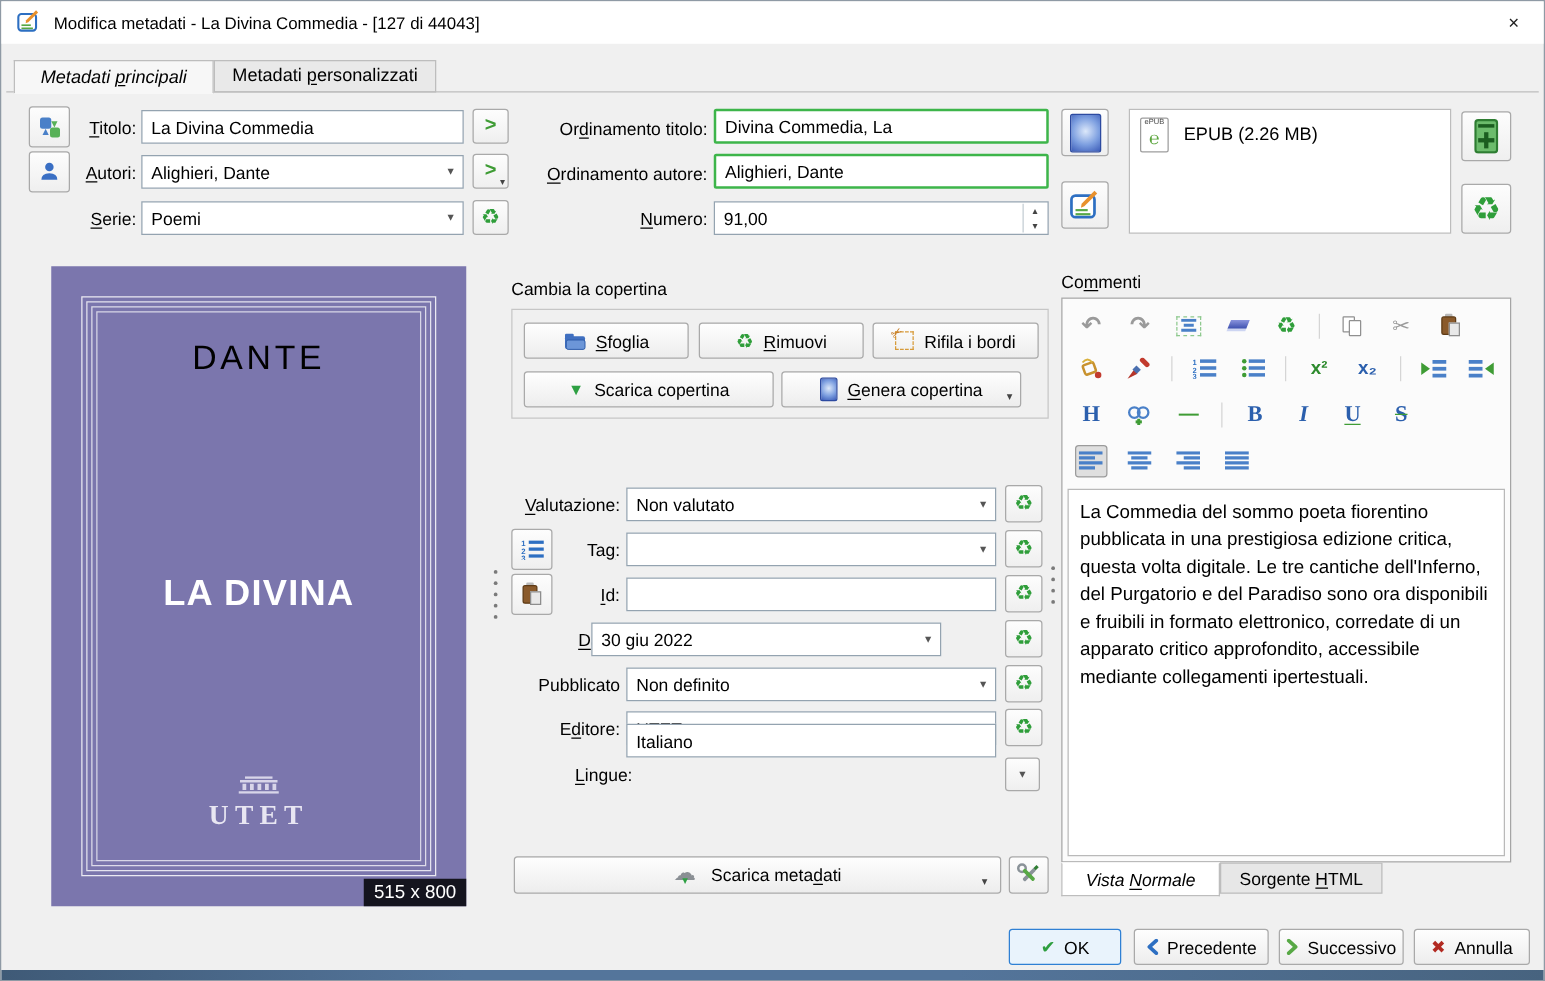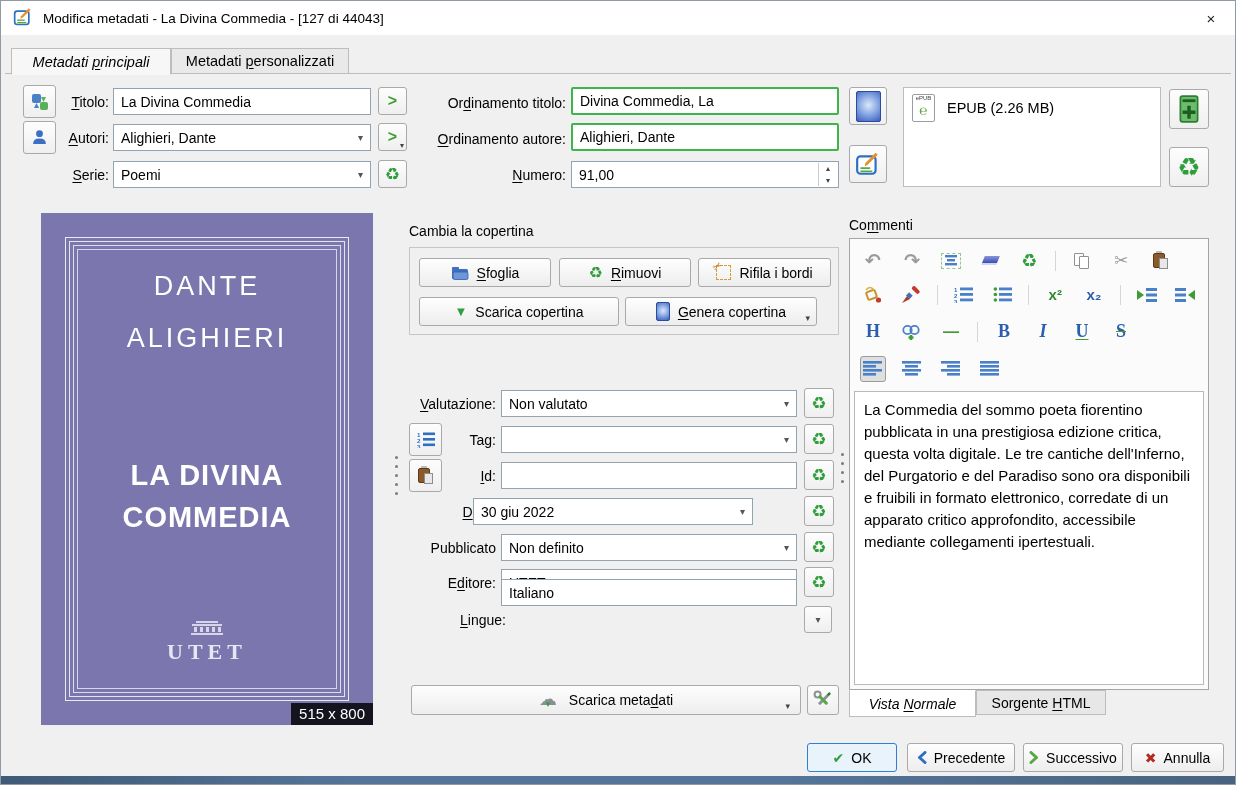--- a/index.html
+++ b/index.html
@@ -45,21 +45,21 @@
   
   .splitter { position:absolute; display:flex; flex-direction:column; gap:6px; align-items:center; cursor:col-resize; }
   .splitter i { width:3px; height:3px; border-radius:50%; background:#7a7a7a; }
 
   
   .cover { position:absolute; left:40px; top:212px; width:332px; height:512px; background:#7b76ad; cursor:pointer; }
   .cv-frame { position:absolute; inset:24px; border:1px solid rgba(255,255,255,.85); }
   .cv-frame .f2 { position:absolute; inset:3px; border:1px solid rgba(255,255,255,.8); }
   .cv-frame .f3 { position:absolute; inset:3px; border:1px solid rgba(255,255,255,.75); }
   .cv-frame .f4 { position:absolute; inset:3px; border:1px solid rgba(255,255,255,.7); }
-  .cv-author { position:absolute; width:100%; text-align:center; color:#ffffff;
+  .cv-author { position:absolute; width:100%; text-align:center; color:#000000;
                font-size:27px; letter-spacing:3px; }
   .cv-title { position:absolute; width:100%; text-align:center; color:#ffffff; font-weight:bold;
               font-size:29px; letter-spacing:1px; }
   .cv-pub { position:absolute; width:100%; top:408px; text-align:center; color:#e8e6f2; }
   .cv-pub .pubname { font-family:"Liberation Serif","DejaVu Serif",serif; font-weight:bold;
                      font-size:22px; letter-spacing:5px; margin-top:1px; }
   .size-badge { position:absolute; right:0; bottom:0; background:#14141e; color:#fff; font-size:15px;
                 padding:2px 8px 3px; }
 
   
@@ -254,23 +254,21 @@
 
   <div class="cover">
     <div class="cv-frame">
       <div class="f2">
           <div class="f3">
             <div class="f4"></div>
           </div>
         </div>
     </div>
     <div class="cv-author" style="top:58px;">DANTE</div>
-    <div class="cv-author" style="top:110px;">ALIGHIERI</div>
     <div class="cv-title" style="top:246px;">LA DIVINA</div>
-    <div class="cv-title" style="top:288px;">COMMEDIA</div>
     <div class="cv-pub">
       <svg width="40" height="14" viewBox="0 0 40 14">
         <g fill="#d8d5e9">
           <rect x="9" y="0" width="22" height="2"></rect>
           <rect x="5" y="3" width="30" height="2"></rect>
           <rect x="7" y="6" width="3" height="5"></rect>
             <rect x="13" y="6" width="3" height="5"></rect>
           <rect x="19" y="6" width="3" height="5"></rect>
             <rect x="25" y="6" width="3" height="5"></rect>
           <rect x="31" y="6" width="3" height="5"></rect>

